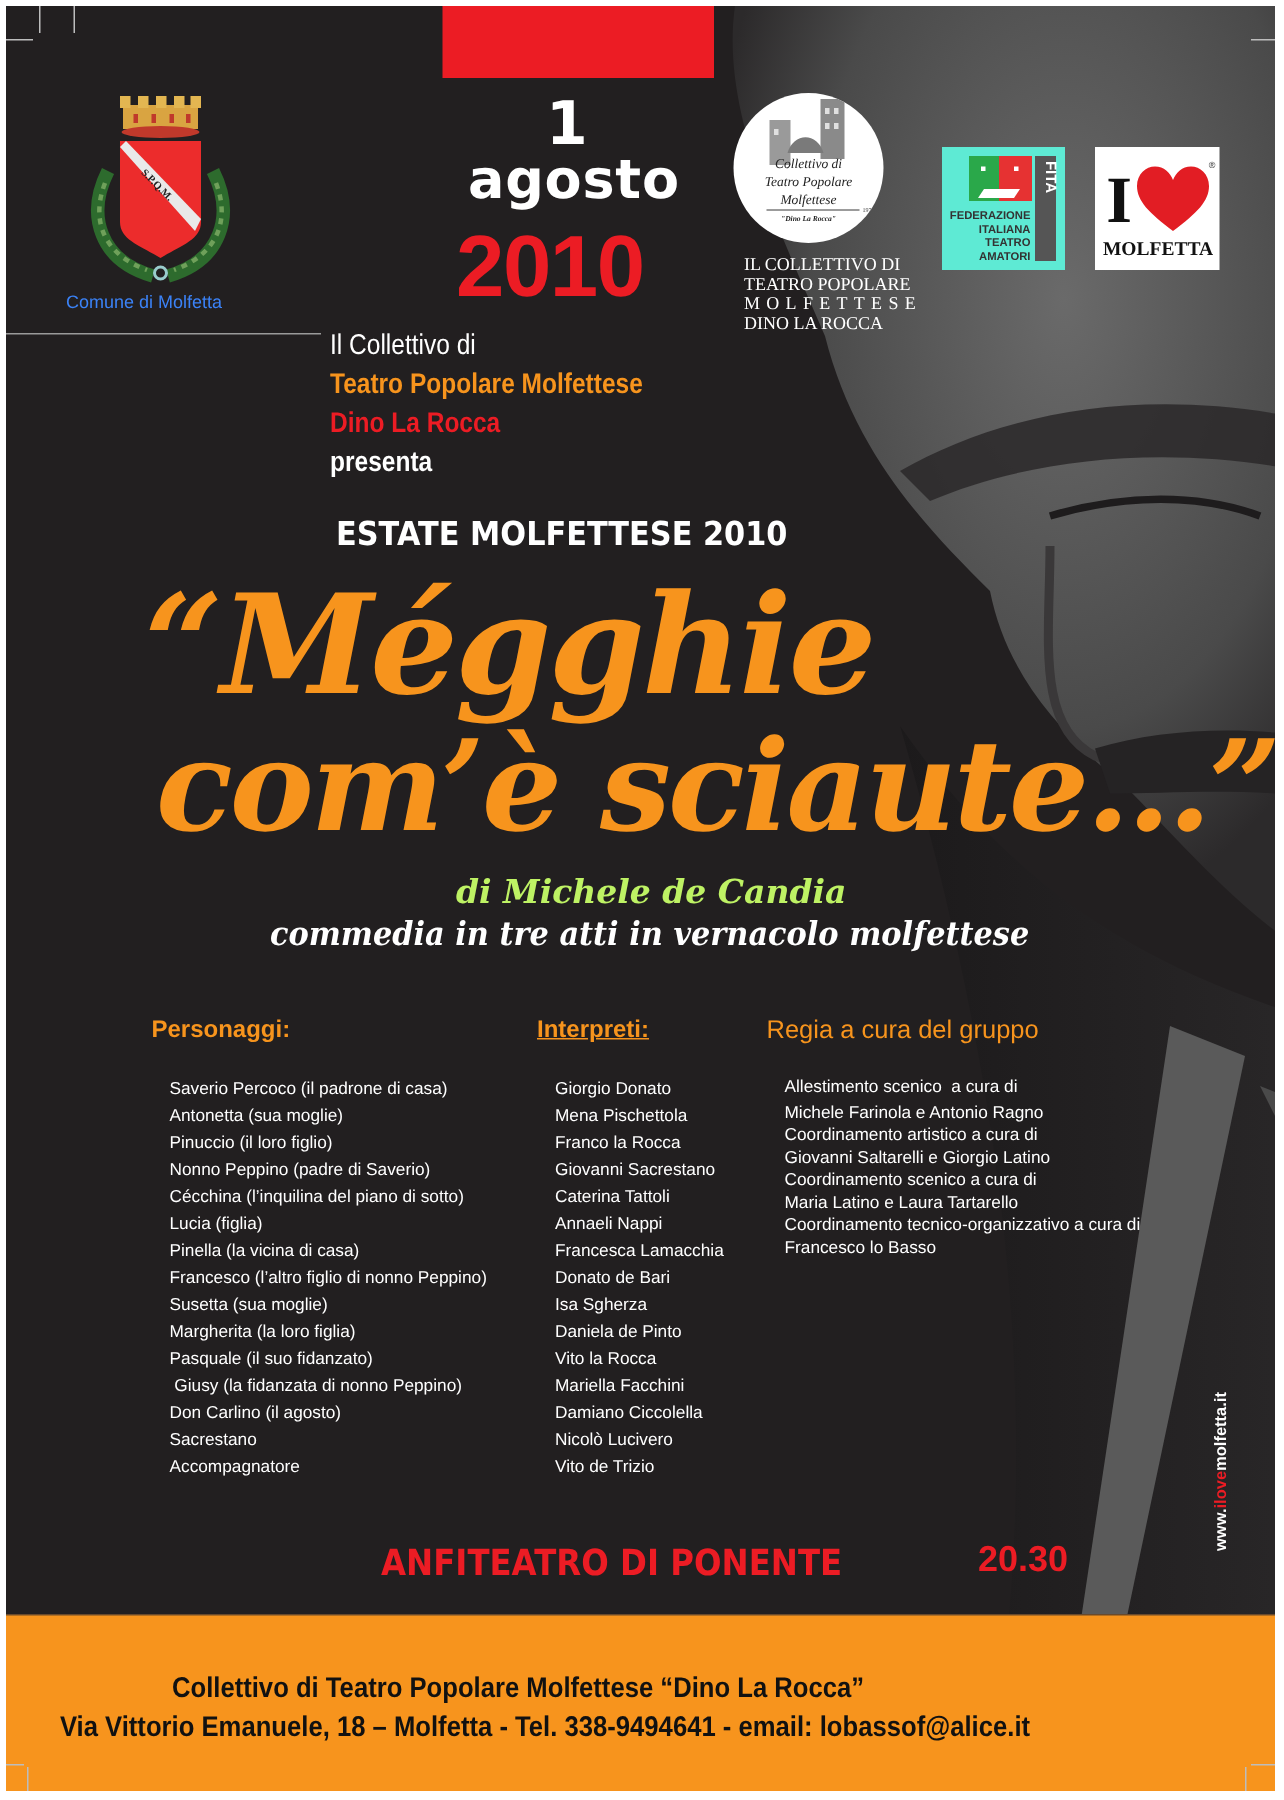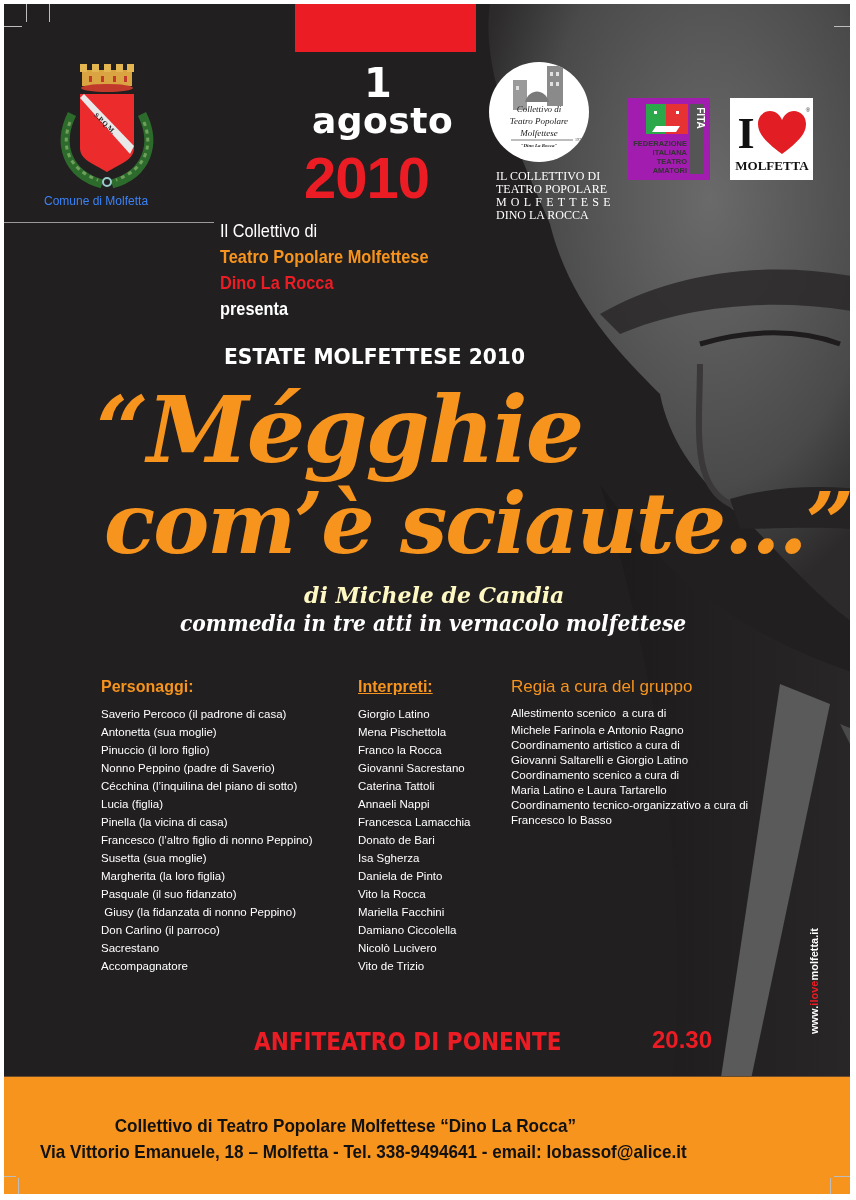--- a/index.html
+++ b/index.html
@@ -23,40 +23,40 @@
     .crest { position: absolute; left: 48px; top: 60px; width: 110px; height: 130px; }
     .crest-label { position: absolute; left: 40px; top: 190px; font: 12px "Liberation Sans", sans-serif; color: #3b82f6; }
     .hline { position: absolute; left: 0; top: 218px; width: 210px; height: 1px; background: #9a9a9a; }
 
     .coll-logo { position: absolute; left: 485px; top: 58px; width: 100px; height: 100px; border-radius: 50%; background: #fff; overflow: hidden; }
     .coll-logo svg { width: 100%; height: 100%; }
     .coll-caption { position: absolute; left: 492px; top: 166px; font: 12px "Liberation Serif", serif; color: #fff; line-height: 13px; }
     .coll-caption div { white-space: nowrap; }
     .coll-caption .spaced { letter-spacing: 4.2px; }
 
-    .fita { position: absolute; left: 624px; top: 94px; width: 82px; height: 82px; background: #a21caf; }
+    .fita { position: absolute; left: 624px; top: 94px; width: 82px; height: 82px; background: #5eead4; }
     .ilove { position: absolute; left: 726px; top: 94px; width: 83px; height: 82px; background: #fff; }
 
     .presenta-block { position: absolute; left: 216px; top: 214px; font-family: "Liberation Sans", sans-serif; }
     .presenta-block div { font-size: 19px; line-height: 26px; transform: scaleX(0.86); transform-origin: left; white-space: nowrap; }
     .p-l1 { color: #fff; }
     .p-l2 { color: #f7941d; font-weight: bold; }
     .p-l3 { color: #ec1c24; font-weight: bold; }
     .p-l4 { color: #fff; font-weight: bold; }
 
     .estate { position: absolute; left: 220px; top: 340px; font: bold 22px "DejaVu Sans", sans-serif; color: #fff; letter-spacing: 0px; transform: scaleX(0.92); transform-origin: left; white-space: nowrap; }
 
     .title-1 { position: absolute; left: 92px; top: 372px; font: italic bold 92px "DejaVu Serif", serif; color: #f7941d; white-space: nowrap; letter-spacing: -2px; }
     .title-2 { position: absolute; left: 100px; top: 470px; font: italic bold 84px "DejaVu Serif", serif; color: #f7941d; white-space: nowrap; letter-spacing: -2px; }
-    .author { position: absolute; left: 300px; top: 578px; font: italic bold 22px "DejaVu Serif", serif; color: #fef9c3; white-space: nowrap; }
+    .author { position: absolute; left: 300px; top: 578px; font: italic bold 22px "DejaVu Serif", serif; color: #bef264; white-space: nowrap; }
     .subtitle { position: absolute; left: 176px; top: 606px; font: italic bold 22px "DejaVu Serif", serif; color: #fff; white-space: nowrap; transform: scaleX(0.92); transform-origin: left; }
 
     .col-head { position: absolute; font: bold 16px "Liberation Sans", sans-serif; color: #f7941d; white-space: nowrap; }
     .col-head.regular { font-weight: normal; font-size: 17px; }
-    .list { position: absolute; margin: 0; padding: 0; list-style: none; font: 11.5px "Liberation Sans", sans-serif; color: #fff; }
+    .list { position: absolute; margin: 12px; padding: 0; list-style: none; font: 11.5px "Liberation Sans", sans-serif; color: #fff; }
     .list li { height: 18px; line-height: 18px; white-space: nowrap; }
     .regia-list li { height: 15px; line-height: 15px; }
 
     .venue { position: absolute; left: 250px; top: 1024px; font: bold 24px "DejaVu Sans", sans-serif; color: #ec1c24; white-space: nowrap; transform: scaleX(0.9); transform-origin: left; }
     .time { position: absolute; left: 620px; top: 1022px; font: bold 24px "Liberation Sans", sans-serif; color: #ec1c24; white-space: nowrap; margin-left: 28px; }
 
     .url { position: absolute; left: 804px; top: 1030px; transform: rotate(-90deg); transform-origin: left top; font: bold 11px "Liberation Sans", sans-serif; color: #fff; white-space: nowrap; }
     .url .hl { color: #ec1c24; }
 
     .footer { position: absolute; left: 0; top: 1072px; width: 846px; height: 118px; background: #f7941d; border-top: 1px solid #6b4a2a; }
@@ -218,28 +218,28 @@
     <li>Pinuccio (il loro figlio)</li>
     <li>Nonno Peppino (padre di Saverio)</li>
     <li>Cécchina (l’inquilina del piano di sotto)</li>
     <li>Lucia (figlia)</li>
     <li>Pinella (la vicina di casa)</li>
     <li>Francesco (l’altro figlio di nonno Peppino)</li>
     <li>Susetta (sua moglie)</li>
     <li>Margherita (la loro figlia)</li>
     <li>Pasquale (il suo fidanzato)</li>
     <li style="white-space:pre;"> Giusy (la fidanzata di nonno Peppino)</li>
-    <li>Don Carlino (il parroco)</li>
+    <li>Don Carlino (il agosto)</li>
     <li>Sacrestano</li>
     <li>Accompagnatore</li>
   </ul>
 
   <div class="col-head" style="left:354px;top:674px;text-decoration:underline;">Interpreti:</div>
   <ul class="list" style="left:354px;top:701px;">
-    <li>Giorgio Latino</li>
+    <li>Giorgio Donato</li>
     <li>Mena Pischettola</li>
     <li>Franco la Rocca</li>
     <li>Giovanni Sacrestano</li>
     <li>Caterina Tattoli</li>
     <li>Annaeli Nappi</li>
     <li>Francesca Lamacchia</li>
     <li>Donato de Bari</li>
     <li>Isa Sgherza</li>
     <li>Daniela de Pinto</li>
     <li>Vito la Rocca</li>

